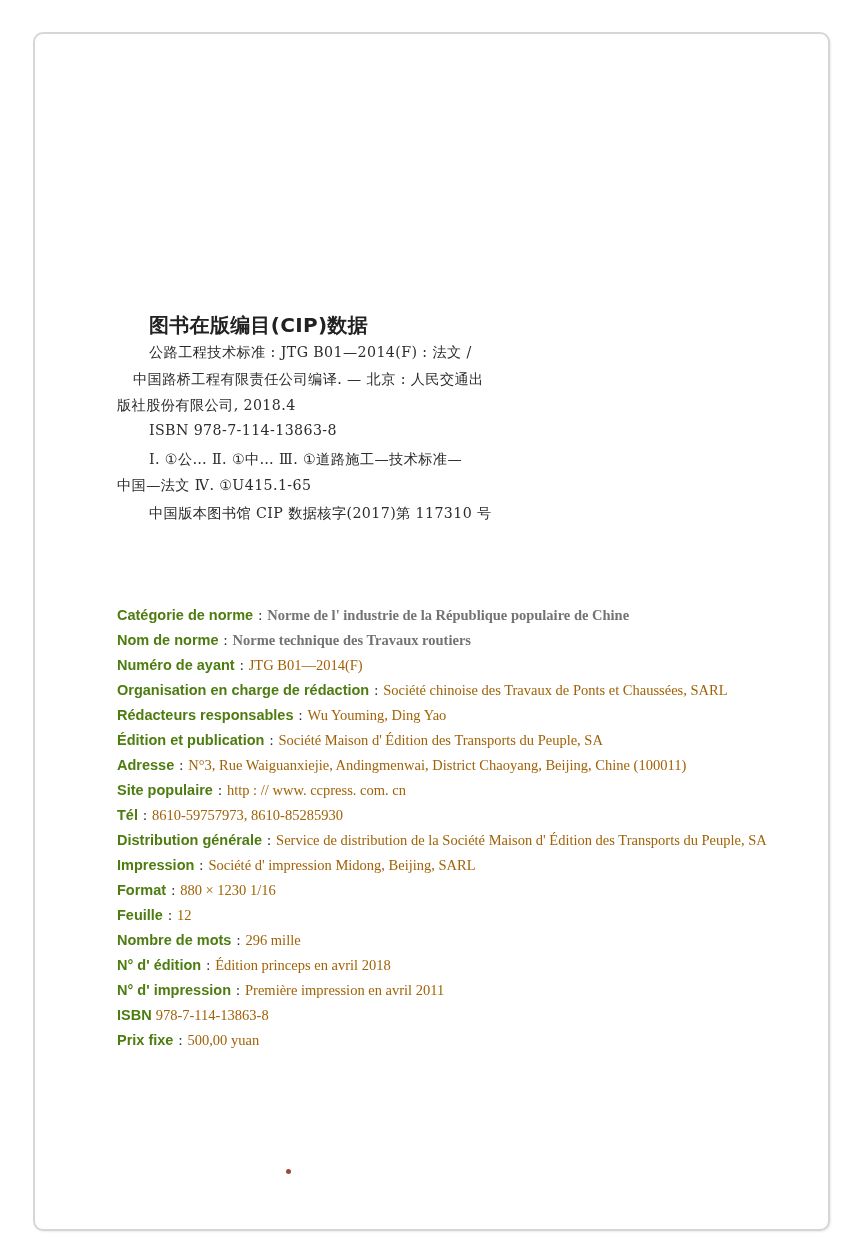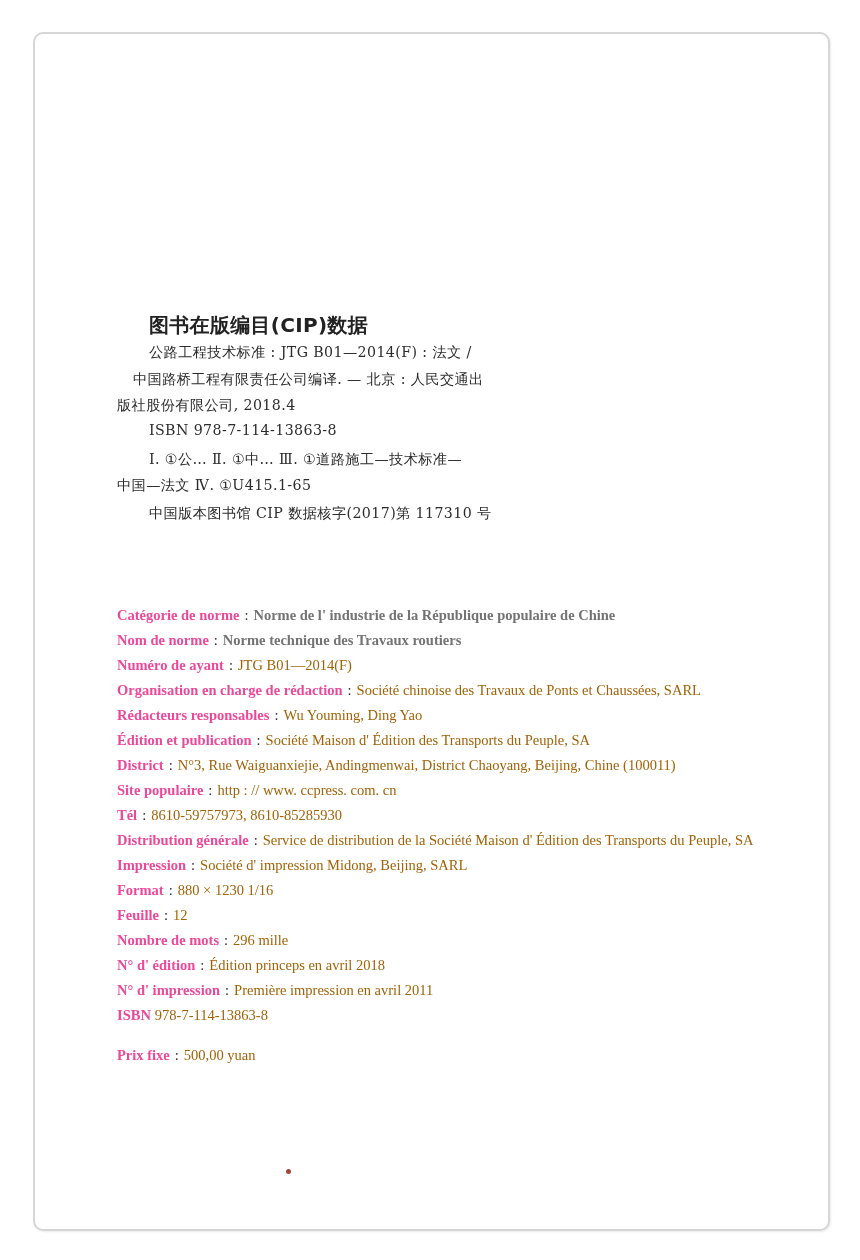--- a/index.html
+++ b/index.html
@@ -15,21 +15,21 @@
   .cip { position: absolute; left: 0; top: 0; }
   .cip-title {
     position: absolute; left: 114px; top: 278px; font-family: "DejaVu Sans", sans-serif;
     font-weight: bold; font-size: 20px; color: #222; white-space: nowrap; letter-spacing: 0.3px;
   }
   .cip-line {
     position: absolute; font-family: "DejaVu Serif", serif; font-size: 14.2px; color: #2b2b2b;
     white-space: nowrap; letter-spacing: 0.4px;
   }
   .fr { position: absolute; left: 82px; font-size: 14.5px; white-space: nowrap; color: #2b2b33; }
-  .fr .k { font-weight: bold; font-family: Liberation Serif, serif; color: #ec4899; }
+  .fr .k { font-weight: bold; font-family: Liberation Sans, sans-serif; color: #4d7c0f; }
   .fr .sep { font-weight: normal; margin: 0 5px; }
   .fr .v { font-family: "Liberation Serif", serif; color: #a16207; }
   .fr .vb { font-weight: bold; color: #737373; }
   .note {
     position: absolute; left: 82px; top: 1013px; width: 680px; font-size: 14.2px; line-height: 24px;
     text-align: justify; text-align-last: left; color: #3a3a48; word-spacing: 3px;
   }
   .dot { position: absolute; left: 251px; top: 1135px; width: 5px; height: 5px; border-radius: 50%; background: #9b4a3a; }
 </style>
 </head>
@@ -61,21 +61,21 @@
     <div class="fr" style="top:648px;">
       <span class="k">Organisation en charge de rédaction</span><span class="sep">:</span><span class="v">Société chinoise des Travaux de Ponts et Chaussées, SARL</span>
     </div>
     <div class="fr" style="top:673px;">
       <span class="k">Rédacteurs responsables</span><span class="sep">:</span><span class="v">Wu Youming, Ding Yao</span>
     </div>
     <div class="fr" style="top:698px;">
       <span class="k">Édition et publication</span><span class="sep">:</span><span class="v">Société Maison d' Édition des Transports du Peuple, SA</span>
     </div>
     <div class="fr" style="top:723px;">
-      <span class="k">District</span><span class="sep">:</span><span class="v">N°3, Rue Waiguanxiejie, Andingmenwai, District Chaoyang, Beijing, Chine (100011)</span>
+      <span class="k">Adresse</span><span class="sep">:</span><span class="v">N°3, Rue Waiguanxiejie, Andingmenwai, District Chaoyang, Beijing, Chine (100011)</span>
     </div>
     <div class="fr" style="top:748px;">
       <span class="k">Site populaire</span><span class="sep">:</span><span class="v">http : // www. ccpress. com. cn</span>
     </div>
     <div class="fr" style="top:773px;">
       <span class="k">Tél</span><span class="sep">:</span><span class="v">8610-59757973, 8610-85285930</span>
     </div>
     <div class="fr" style="top:798px;">
       <span class="k">Distribution générale</span><span class="sep">:</span><span class="v">Service de distribution de la Société Maison d' Édition des Transports du Peuple, SA</span>
     </div>
@@ -93,20 +93,20 @@
     </div>
     <div class="fr" style="top:923px;">
       <span class="k">N° d' édition</span><span class="sep">:</span><span class="v">Édition princeps en avril 2018</span>
     </div>
     <div class="fr" style="top:948px;">
       <span class="k">N° d' impression</span><span class="sep">:</span><span class="v">Première impression en avril 2011</span>
     </div>
     <div class="fr" style="top:973px;">
       <span class="k">ISBN</span><span class="sep" style="margin:0 2px;"></span><span class="v">978-7-114-13863-8</span>
     </div>
-    <div class="fr" style="top:998px;margin-top:15px;">
+    <div class="fr" style="top:998px;">
       <span class="k">Prix fixe</span><span class="sep">:</span><span class="v">500,00 yuan</span>
     </div>
   </div>
 
 
   <div class="dot"></div>
 </div>
 
 </body></html>

